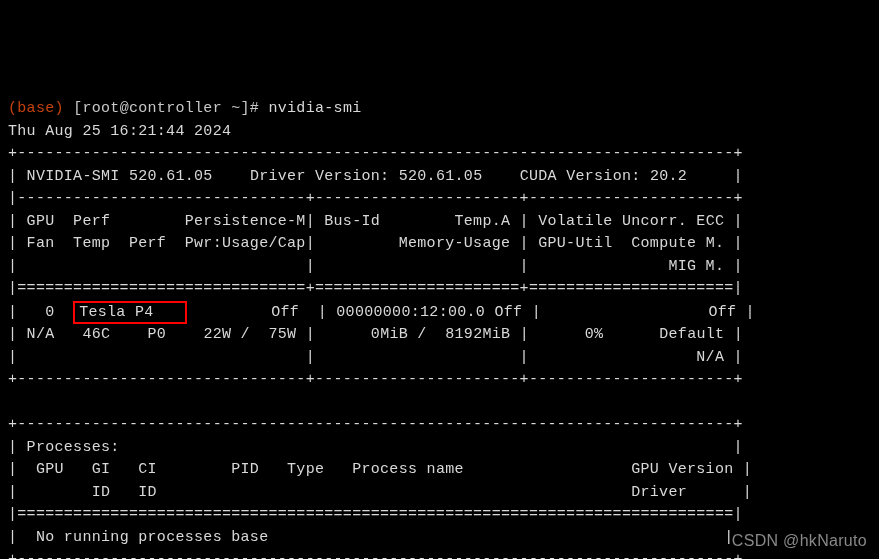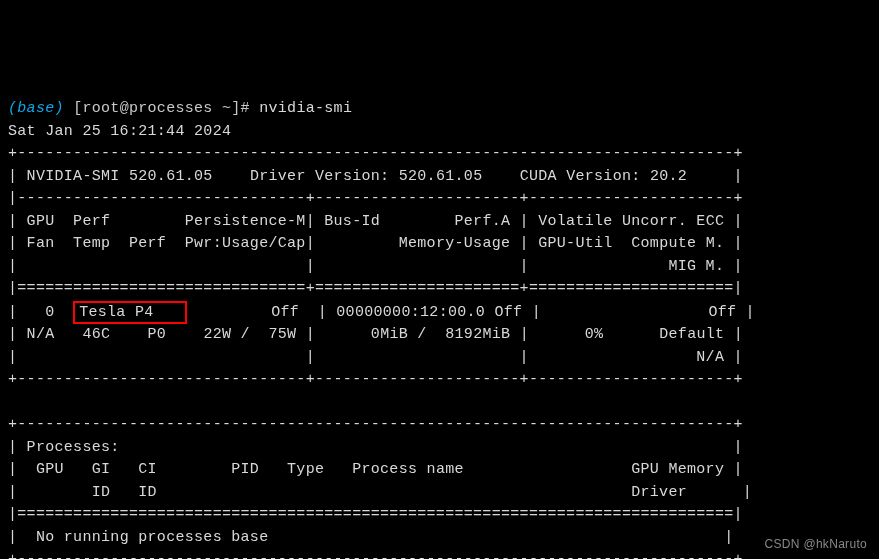--- a/index.html
+++ b/index.html
@@ -11,64 +11,63 @@
       background: #000000;
       color: #d8d8d8;
       font-family: 'Courier New', Consolas, monospace;
       font-size: 15px;
       line-height: 1.5;
       padding: 8px;
       white-space: pre;
       letter-spacing: 0.3px;
     }
     .prompt-base {
-      color: #0ea5e9;
-      font-style: italic;
+      color: #c2410c;
     }
     .prompt-host {
       color: #c8c8c8;
     }
     .highlight-box {
       border: 2px solid #ff0000;
       padding: 0 4px;
       display: inline-block;
       line-height: 1.3;
       text-align: right;
     }
     .watermark {
       position: fixed;
       bottom: 6px;
       right: 12px;
       color: #888888;
-      font-size: 12px;
+      font-size: 16px;
       font-family: Arial, sans-serif;
     }
   </style>
 </head>
 <body>
 
 
 
-<div><span class="prompt-base">(base)</span> <span class="prompt-host">[root@processes ~]#</span> <span>nvidia-smi</span>
-<span>Sat Jan 25 16:21:44 2024</span>       
+<div><span class="prompt-base">(base)</span> <span class="prompt-host">[root@controller ~]#</span> <span>nvidia-smi</span>
+<span>Thu Aug 25 16:21:44 2024</span>       
 +-----------------------------------------------------------------------------+
 | <span>NVIDIA-SMI</span> <span>520.61.05</span>    <span>Driver Version:</span> <span>520.61.05</span>    <span>CUDA Version:</span> <span>20.2</span>     |
 |-------------------------------+----------------------+----------------------+
-| <span>GPU  Perf        Persistence-M</span>| <span>Bus-Id        Perf.A</span> | <span>Volatile Uncorr. ECC</span> |
+| <span>GPU  Perf        Persistence-M</span>| <span>Bus-Id        Temp.A</span> | <span>Volatile Uncorr. ECC</span> |
 | <span>Fan  Temp  Perf  Pwr:Usage/Cap</span>|<span>         Memory-Usage</span> | <span>GPU-Util  Compute M.</span> |
 |                               |                      |               <span>MIG M.</span> |
 |===============================+======================+======================|
 |   <span>0</span>  <span class="highlight-box"><span>Tesla P4</span>   </span>         <span>Off</span>  | <span>00000000:12:00.0</span> <span>Off</span> |                  <span>Off</span> |
 | <span>N/A</span>   <span>46C</span>    <span>P0</span>    <span>22W</span> /  <span>75W</span> |      <span>0MiB</span> /  <span>8192MiB</span> |      <span>0%</span>      <span>Default</span> |
 |                               |                      |                  <span>N/A</span> |
 +-------------------------------+----------------------+----------------------+
                                                                                
 +-----------------------------------------------------------------------------+
 | <span>Processes:</span>                                                                  |
-|<span>  GPU   GI   CI        PID   Type   Process name                  GPU Memory</span> |
+|<span>  GPU   GI   CI        PID   Type   Process name                  GPU Version</span> |
 |<span>        ID   ID                                                   Driver     </span> |
 |=============================================================================|
 |<span>  No running processes base</span>                                                 |
 +-----------------------------------------------------------------------------+</div>
 
 <div class="watermark">CSDN @hkNaruto</div>
 
 
 
 

